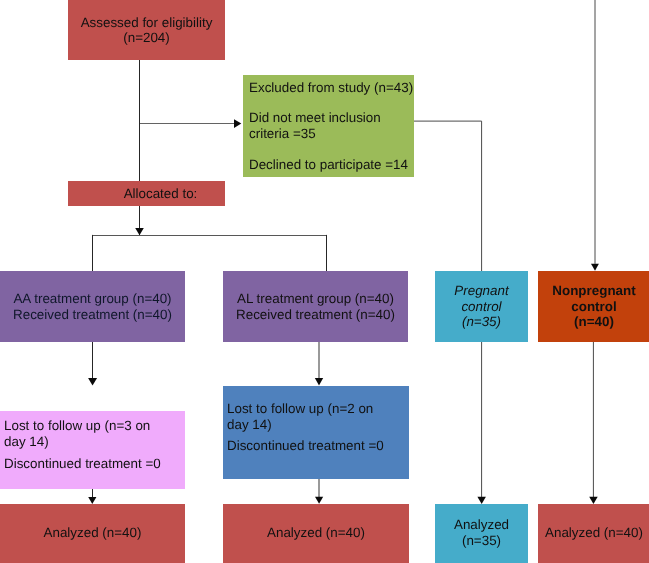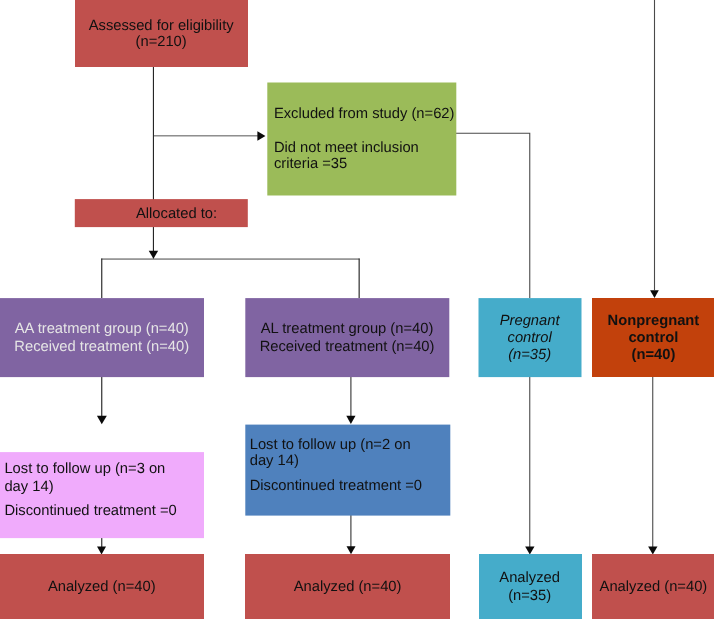--- a/index.html
+++ b/index.html
@@ -22,21 +22,21 @@
 
   
   #box-assessed      {left:68px;  top:-2px;  width:157px; height:62px; padding-top:3.6px; line-height:14.85px;}
   #box-excluded      {left:243px; top:75px;  width:171px; height:102px; padding-left:6px;}
   #box-allocated     {left:68px;  top:181px; width:157px; height:25px;}
   #box-aa-group      {left:0px;   top:271px; width:185px; height:71px;}
   #box-al-group      {left:223px; top:271px; width:185px; height:71px;}
   #box-pregnant      {left:435px; top:271px; width:93px;  height:71px;font-style:italic;}
   #box-nonpregnant   {left:538px; top:271px; width:112px; height:71px;}
   #box-aa-lost       {left:0px;   top:385.8px; width:185px; height:77.8px; padding-left:4px; padding-bottom:10px;}
-  #box-al-lost       {left:223px; top:385.8px; width:186px; height:82px; padding-left:4px; padding-bottom:10px;}
+  #box-al-lost       {left:223px; top:385.8px; width:186px; height:93px; padding-left:4px; padding-bottom:10px;}
   #box-aa-analyzed   {left:0px;   top:504.4px; width:185px; height:62px; padding-bottom:4.6px;}
   #box-al-analyzed   {left:223px; top:504.4px; width:186px; height:62px; padding-bottom:4.6px;}
   #box-pregnant-analyzed {left:435px; top:504.4px; width:93px; height:62px; padding-bottom:4.6px;}
   #box-nonpregnant-analyzed {left:538px; top:504.4px; width:112px; height:62px; padding-bottom:4.6px;}
 </style>
 </head>
 <body style="background: rgb(255, 255, 255);">
 
 <div id="diagram">
 
@@ -69,41 +69,44 @@
       <polygon points="315,496.7 323.2,496.7 319.1,503.8"></polygon>
       <polygon points="477.4,496.8 485.9,496.8 481.65,504.1"></polygon>
       <polygon points="591,263.8 598.9,263.8 595,270.8"></polygon>
       <polygon points="589.2,496.8 597.7,496.8 593.45,504.1"></polygon>
     </g>
   </svg>
 
   <div class="box center" id="box-assessed" style="background: rgb(192, 80, 77); color: rgb(17, 17, 17);">
     <div class="para">
       <span>Assessed for eligibility</span><br>
-      <span>(n=210)</span>
+      <span>(n=204)</span>
     </div>
   </div>
 
   <div class="box left" id="box-excluded" style="background: rgb(155, 187, 89); color: rgb(17, 17, 17);">
     <div class="para">
-      <span>Excluded from study (n=62)</span>
+      <span>Excluded from study (n=43)</span>
     </div>
     <div class="para">
       <span>Did not meet inclusion</span><br>
       <span>criteria =35</span>
+    </div>
+    <div class="para">
+      <span>Declined to participate =14</span>
     </div>
   </div>
 
   <div class="box center" id="box-allocated" style="background: rgb(192, 80, 77); color: rgb(17, 17, 17); padding-left: 28px;">
     <div class="para">
       <span>Allocated to:</span>
     </div>
   </div>
 
-  <div class="box center" id="box-aa-group" style="background: rgb(128, 100, 162); color: #e5e5e5; text-align: center;">
+  <div class="box center" id="box-aa-group" style="background: rgb(128, 100, 162); color: #0f172a; text-align: center;">
     <div class="para">
       <span>AA treatment group (n=40)</span><br>
       <span>Received treatment (n=40)</span>
     </div>
   </div>
 
   <div class="box center" id="box-al-group" style="background: rgb(128, 100, 162); color: rgb(17, 17, 17);">
     <div class="para">
       <span>AL treatment group (n=40)</span><br>
       <span>Received treatment (n=40)</span>

